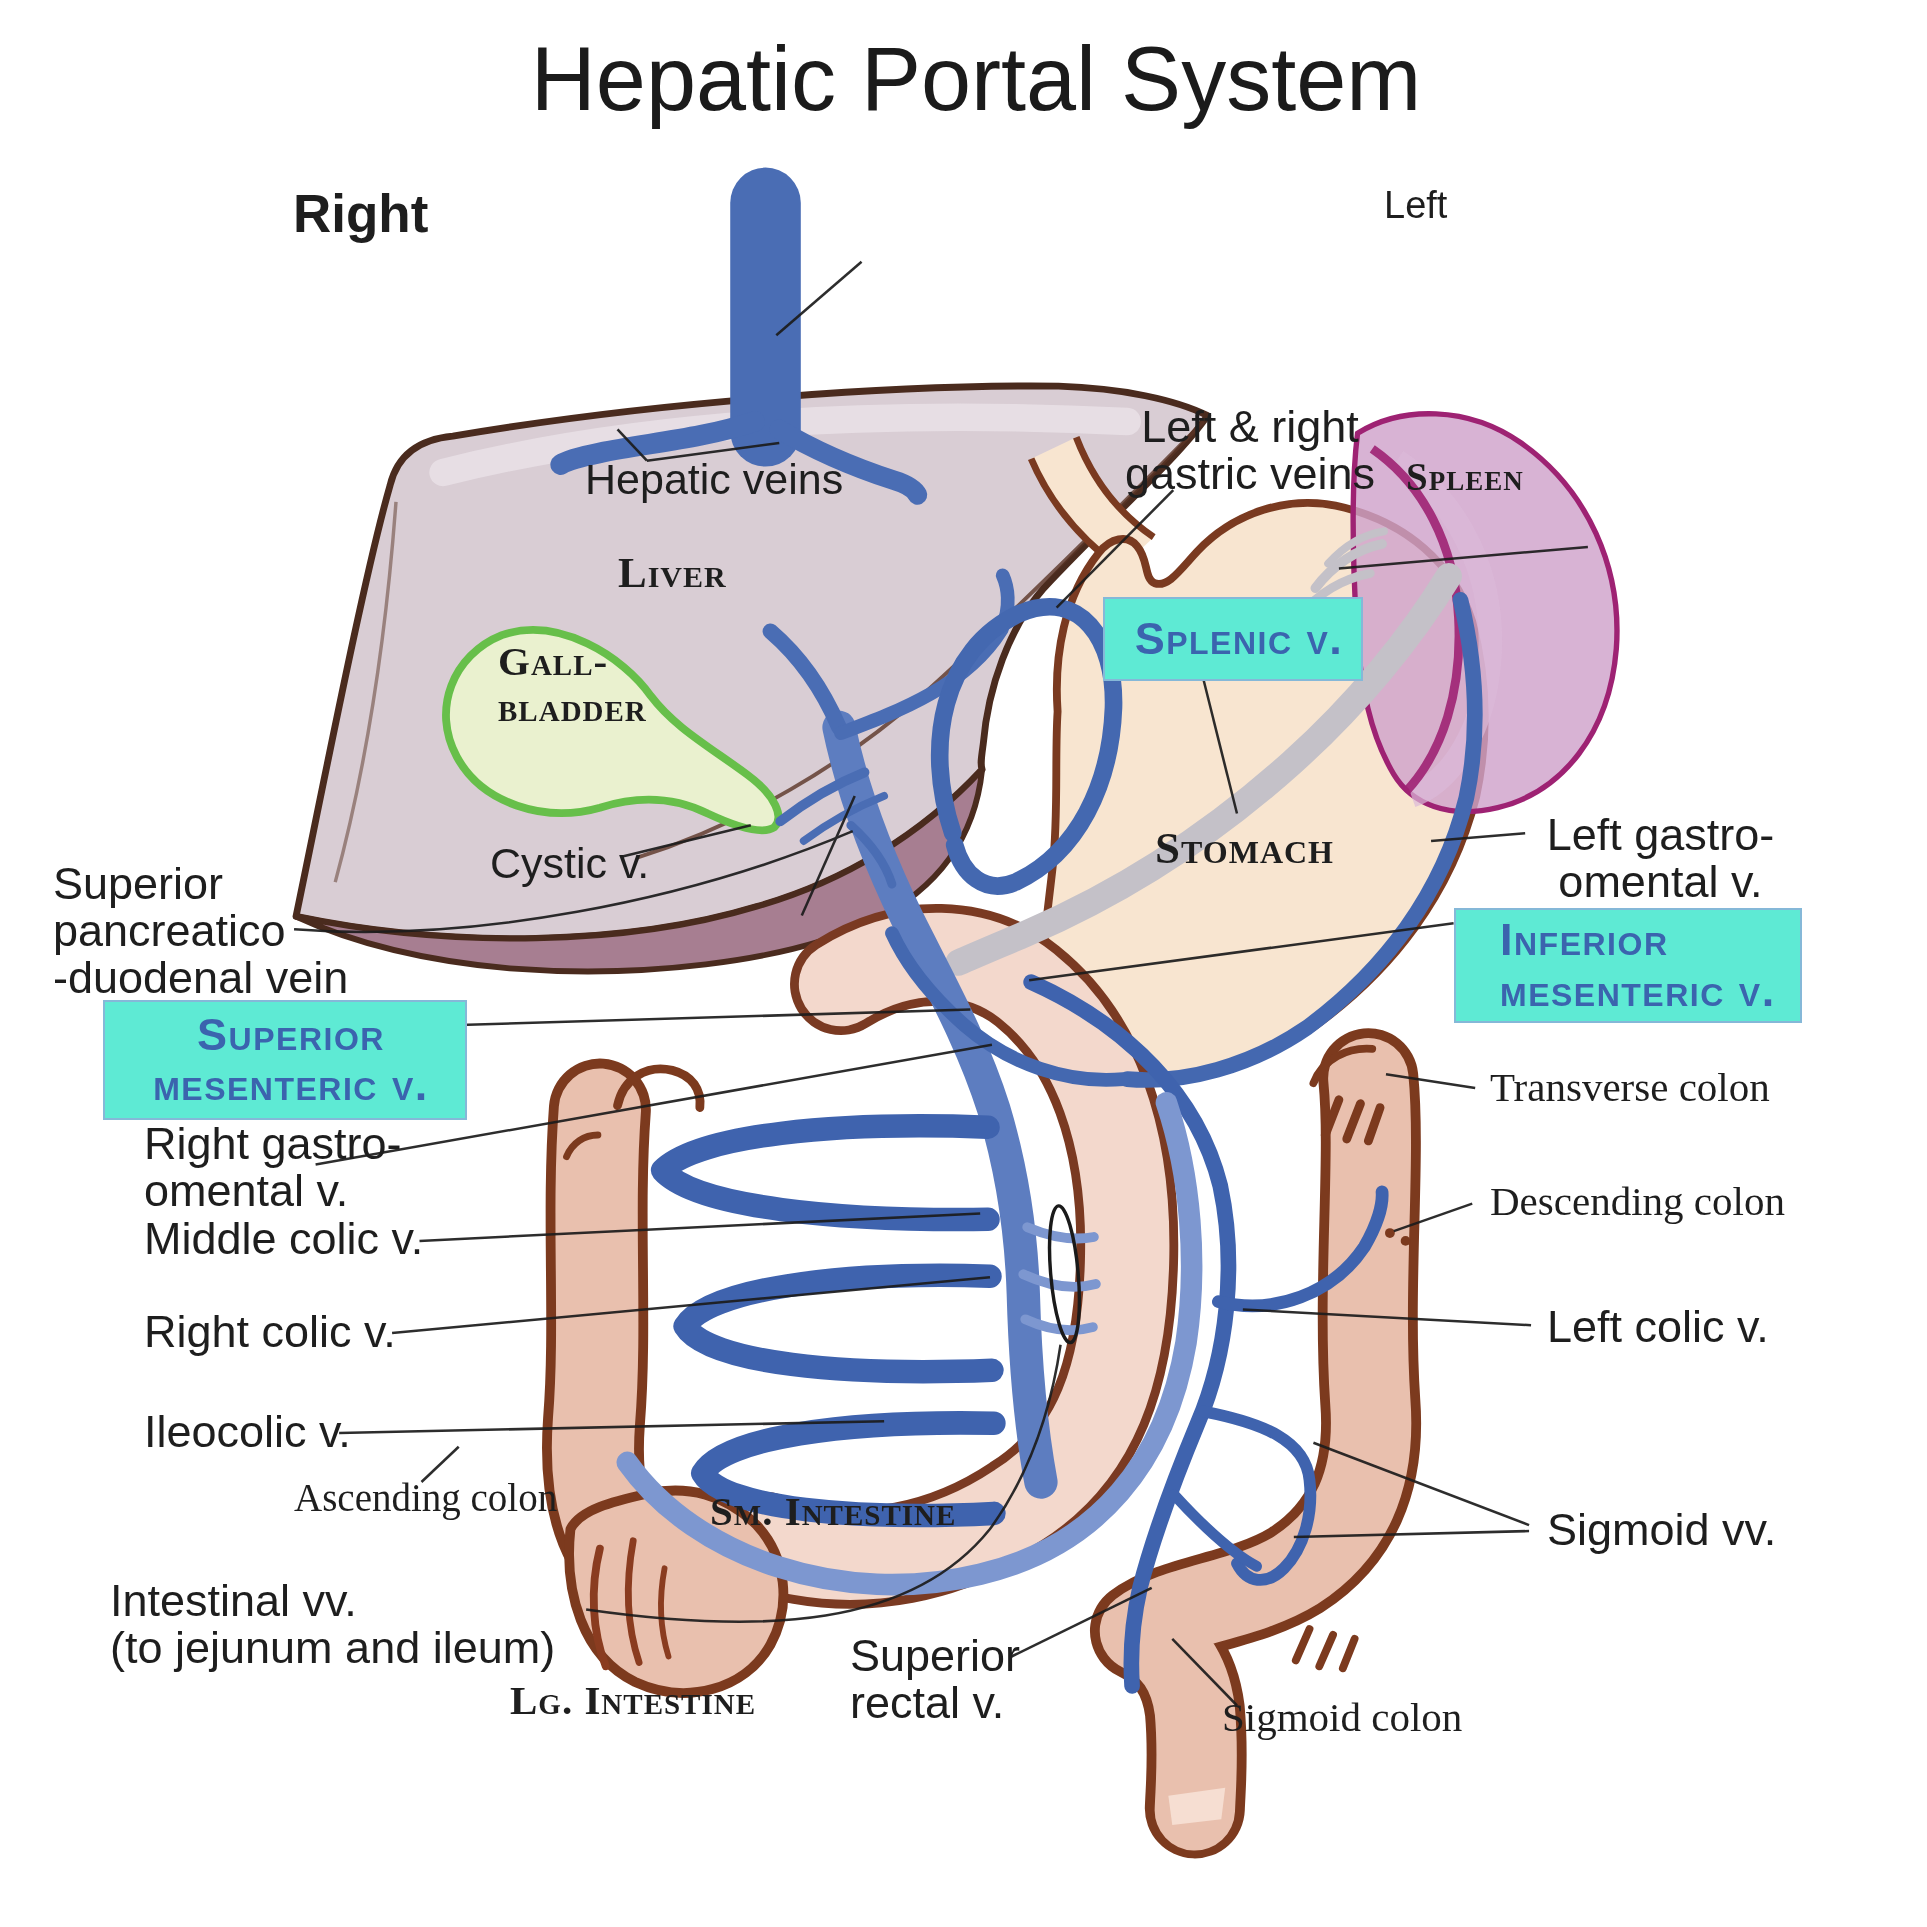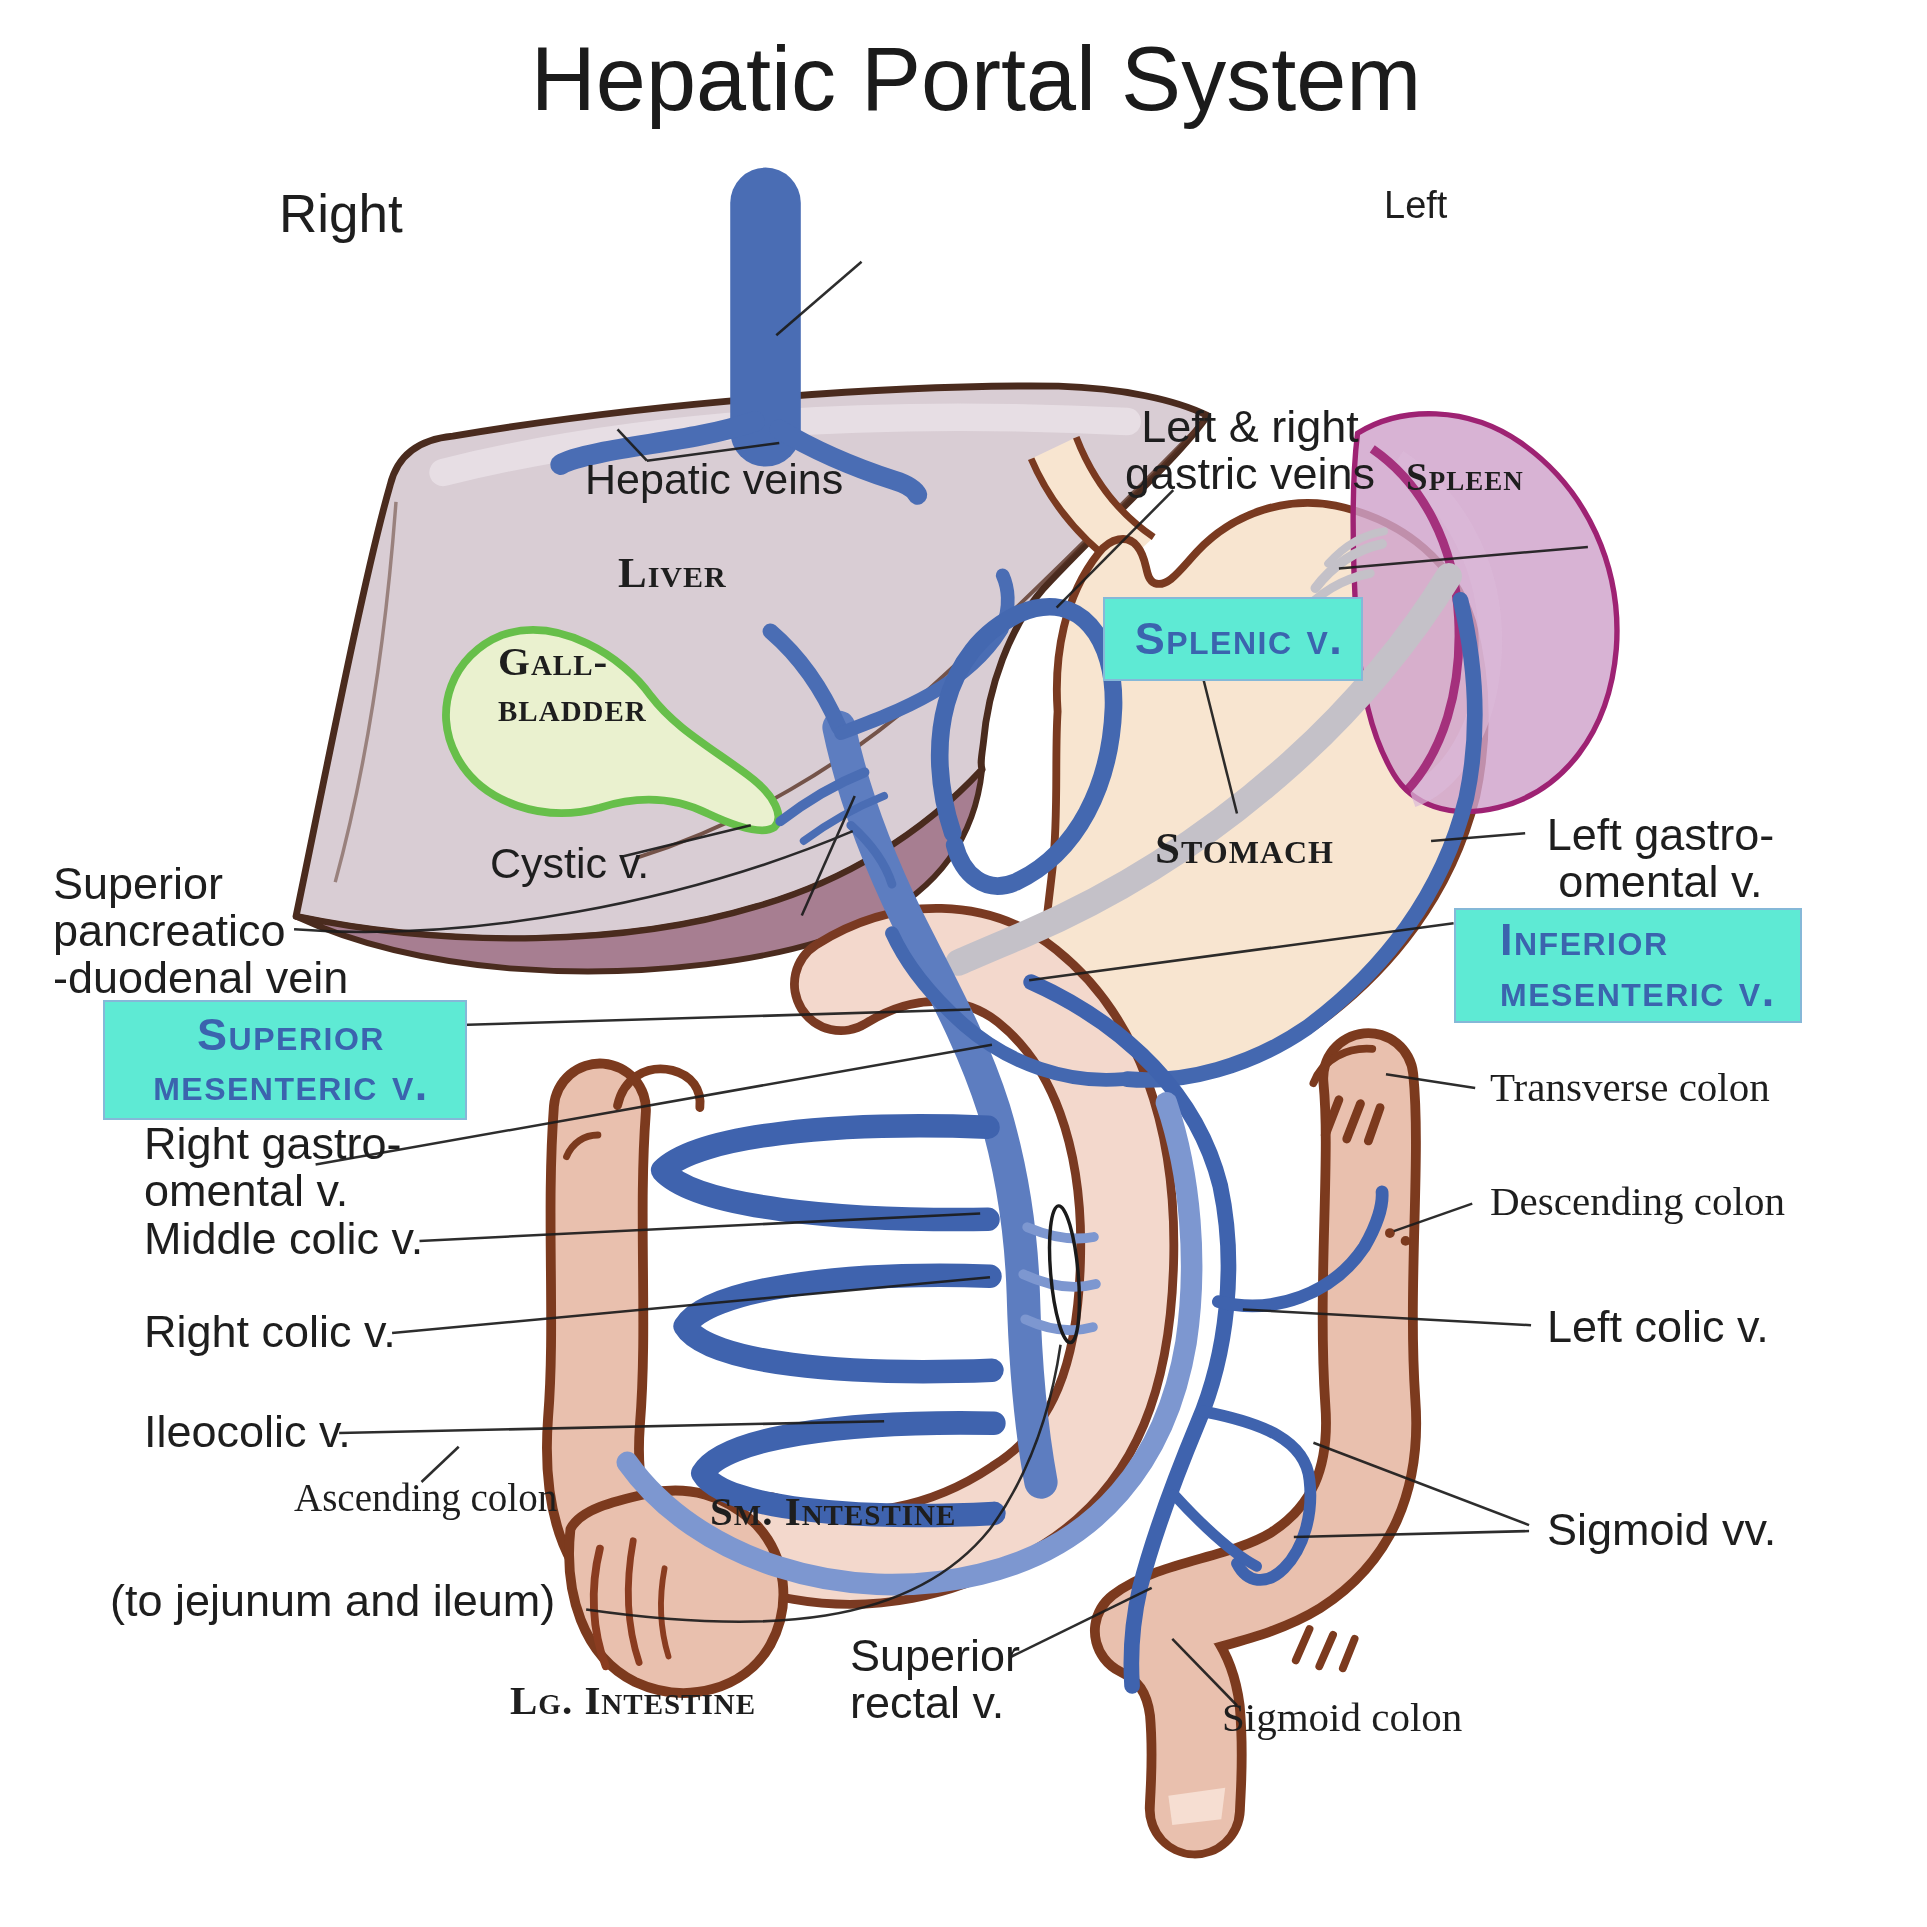--- a/index.html
+++ b/index.html
@@ -9,21 +9,21 @@
 
   .lbl{position:absolute;color:#1e1e1e;font-size:45px;line-height:1.04;white-space:nowrap;padding-left:12px;}
   .serif{font-family:"Liberation Serif",serif;font-size:41px;}
   .organ{font-family:"Liberation Serif",serif;font-weight:bold;font-variant:small-caps;
          letter-spacing:1px;font-size:43px;}
   .bluecap{color:#3b64ae;font-variant:small-caps;font-weight:600;letter-spacing:1.5px;}
   .boxed{border:2.5px solid #85b8d8;background:#5eead4;display:flex;flex-direction:column;
          justify-content:center;text-align:center;font-size:45px;line-height:1.12;}
 
   #lbl-title{left:0;top:33px;width:100%;text-align:center;font-size:90px;font-weight:500;color:#1b1b1b;}
-  #lbl-right{left:267px;top:186px;font-size:53px;}
+  #lbl-right{left:281px;top:186px;font-size:53px;font-weight:bold;}
   #lbl-left{left:1372px;top:186px;font-size:38px;}
   #lbl-ivc{left:841px;top:208px;font-size:55px;}
   #lbl-hepatic-veins{left:573px;top:457px;font-size:43px;}
   #lbl-liver{left:606px;top:551px;}
   #lbl-gallbladder{left:486px;top:639px;font-size:41px;line-height:1.12;}
   #lbl-lr-gastric{left:1113px;top:404px;text-align:center;}
   #lbl-spleen{left:1394px;top:457px;font-size:39px;}
   #lbl-short-gastric{left:1590px;top:510px;}
   #lbl-splenic{left:1103px;top:597px;width:244px;height:80px;}
   #lbl-stomach{left:1143px;top:825px;font-size:45px;}
@@ -281,20 +281,21 @@
 
   <div class="lbl" id="lbl-middle-colic">Middle colic v.</div>
   <div class="lbl" id="lbl-right-colic">Right colic v.</div>
   <div class="lbl" id="lbl-ileocolic">Ileocolic v.</div>
   <div class="lbl serif" id="lbl-ascending">Ascending colon</div>
   <div class="lbl organ" id="lbl-sm-int">Sm. Intestine</div>
   <div class="lbl" id="lbl-left-colic">Left colic v.</div>
   <div class="lbl" id="lbl-sigmoid-vv">Sigmoid vv.</div>
 
   <div class="lbl" id="lbl-intestinal">
+    <div>Intestinal vv.</div>
     <div>(to jejunum and ileum)</div>
   </div>
 
   <div class="lbl organ" id="lbl-lg-int">Lg. Intestine</div>
 
   <div class="lbl" id="lbl-sup-rectal">
     <div>Superior</div>
     <div>rectal v.</div>
   </div>
 

